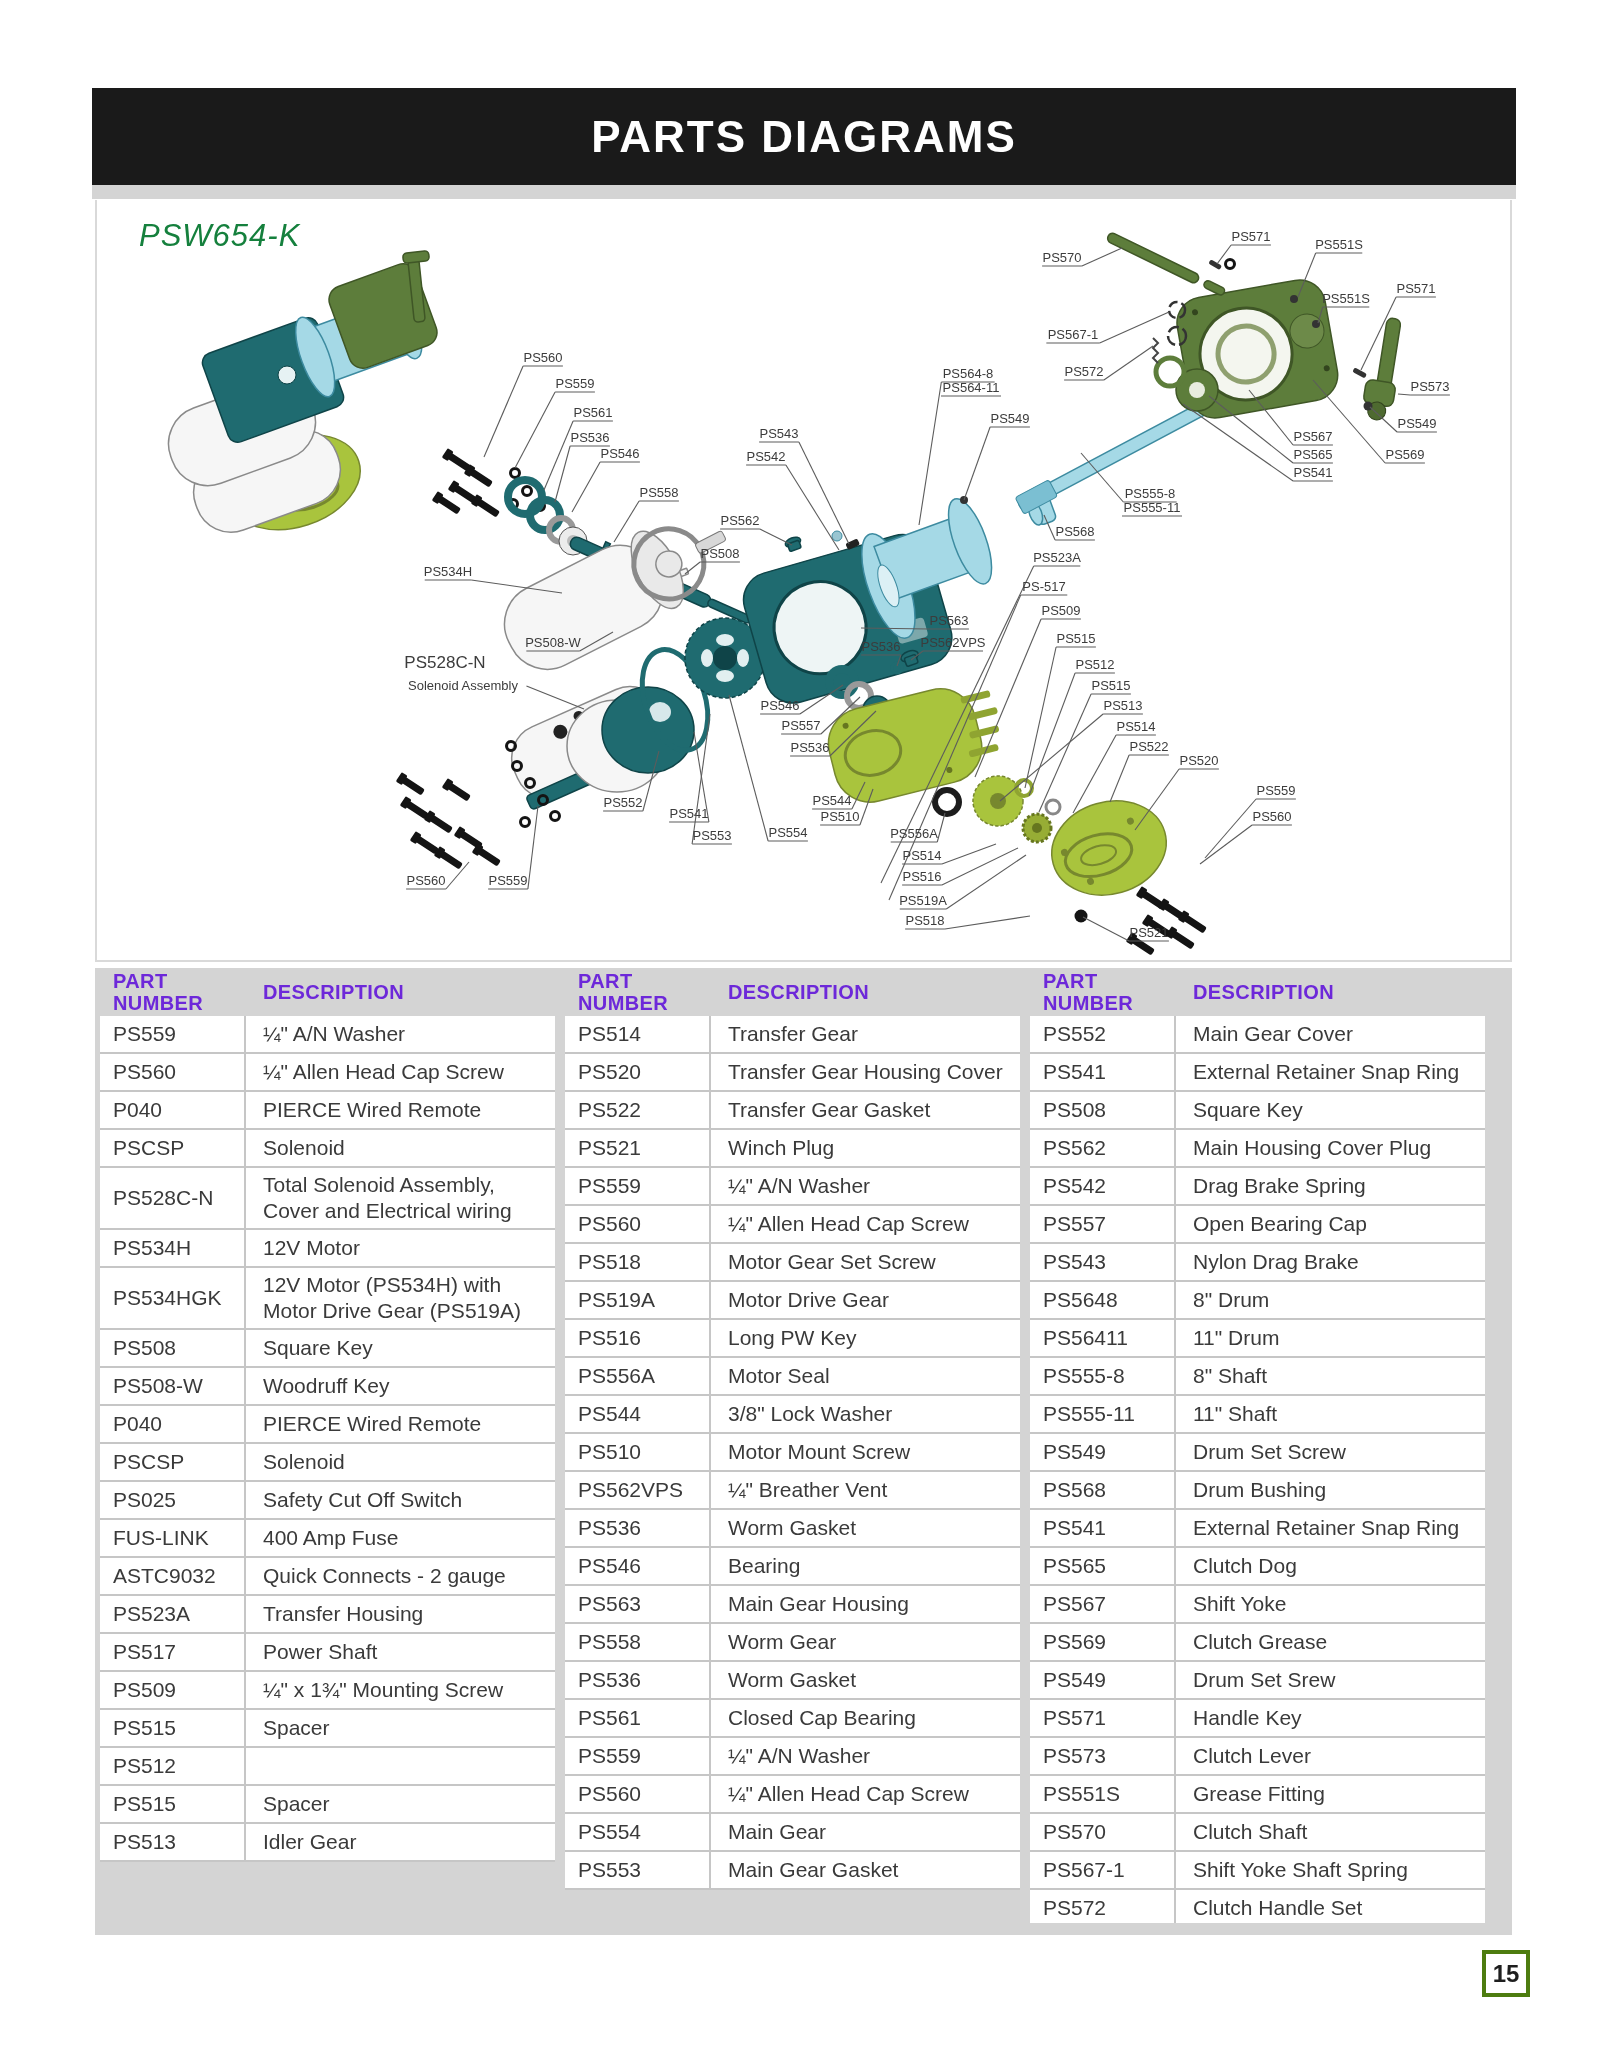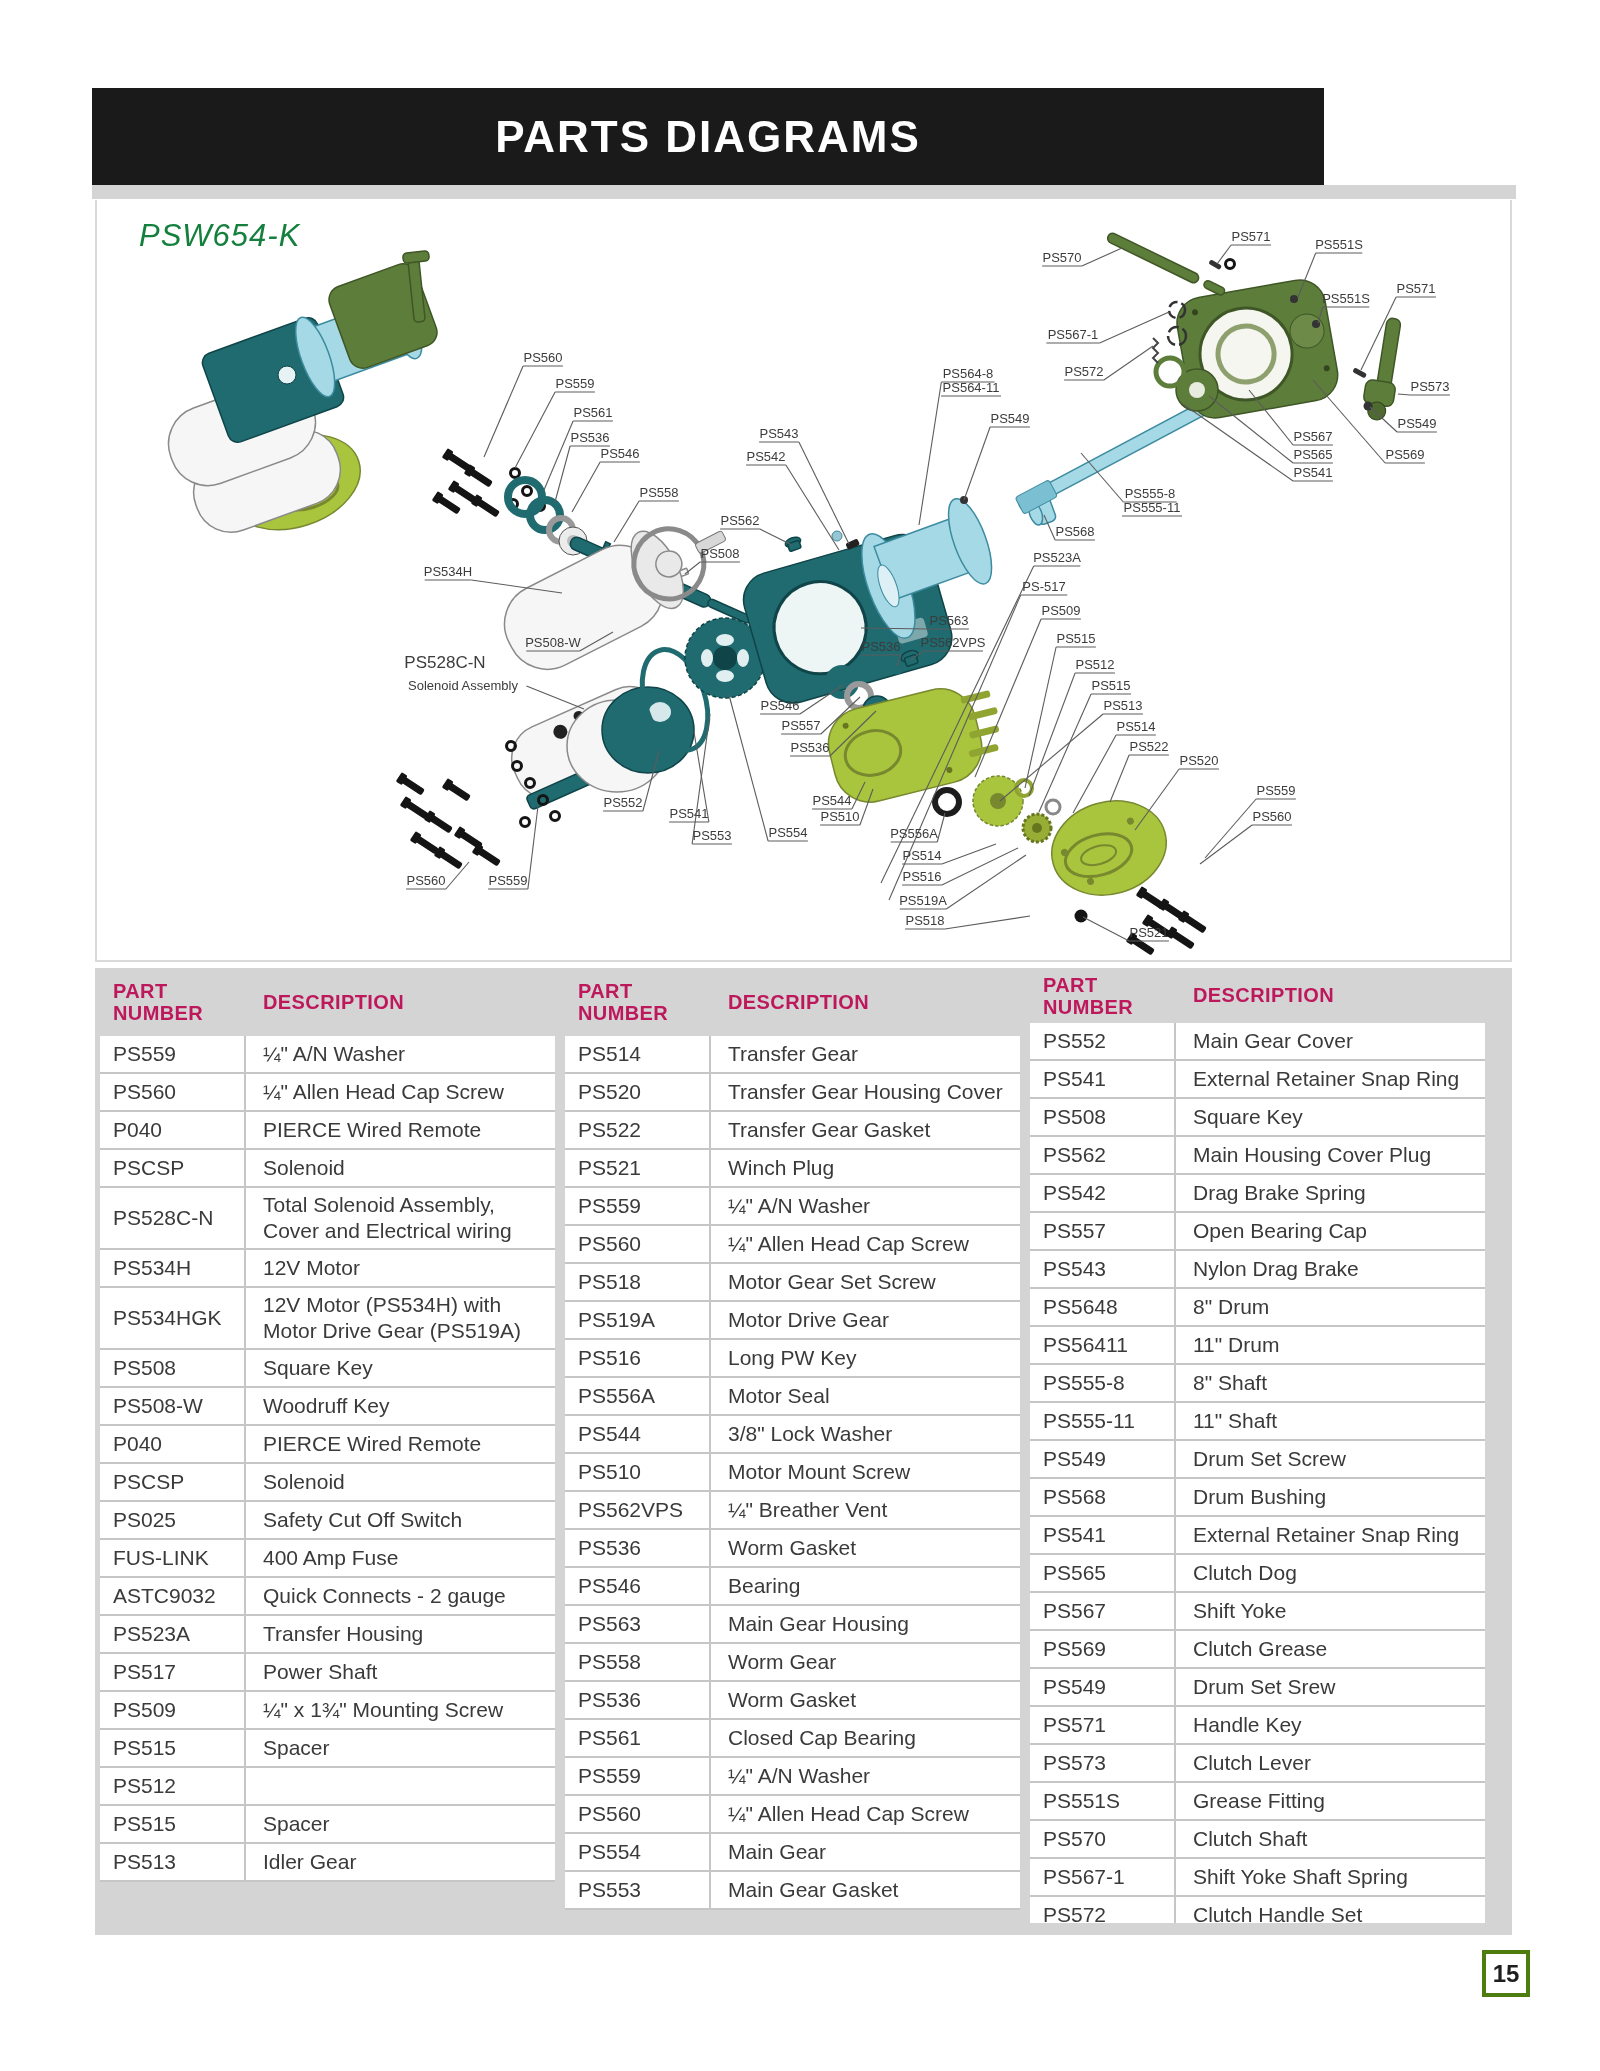--- a/index.html
+++ b/index.html
@@ -5,34 +5,34 @@
   :root{
     --c-header_bg:#1a1a1a; --c-header_text:#ffffff; --c-backdrop:#d4d4d4;
     --c-row_border:#c6c6c6; --c-text:#3a3a3a; --c-teal:#1f6b70; --c-teal_dark:#0f4448;
     --c-light_blue:#a5d9e6; --c-blue_stroke:#3d8ba0; --c-olive:#a9c43d; --c-olive_dark:#77882e;
     --c-green:#5d7d3b; --c-green_dark:#3f5626; --c-label:#3c3c3c; --c-line:#5c5c5c;
   }
   *{box-sizing:border-box;margin:0;padding:0}
   html,body{background:#ffffff}
   body{font-family:"Liberation Sans", sans-serif;}
   .page{position:relative;width:1600px;height:2071px;background:#fff;overflow:hidden}
-  .header-bar{position:absolute;left:92px;top:88px;width:1232px;height:97px;
+  .header-bar{position:absolute;left:92px;top:88px;width:1424px;height:97px;
     background:var(--c-header_bg);display:flex;align-items:center;justify-content:center}
   .header-bar h1{color:var(--c-header_text);font-size:44px;font-weight:bold;letter-spacing:2px}
   .gray-strip{position:absolute;left:92px;top:185px;width:1424px;height:14px;background:var(--c-backdrop)}
   .diagram-box{position:absolute;left:95px;top:200px;width:1417px;height:762px;background:#fff;
     border:2px solid #d9d9d9;border-top:none}
   .model-label{position:absolute;left:42px;top:18px;font-size:31px;font-style:italic;color:#15803d;
     font-family:"Liberation Sans",sans-serif;letter-spacing:1px}
   .diagram-box svg{position:absolute;left:0;top:0}
   .tables-wrap{position:absolute;left:95px;top:968px;width:1417px;height:967px;
     background:var(--c-backdrop);overflow:hidden;display:flex;padding-left:5px}
   .table-group{width:455px;flex:0 0 455px;display:flex;flex-direction:column}
   .table-group + .table-group{margin-left:10px}
-  .tg-header{height:68px;display:flex;align-items:center;color:#be185d;font-weight:bold;font-size:20px;letter-spacing:.4px}
+  .tg-header{height:48px;display:flex;align-items:center;color:#6d28d9;font-weight:bold;font-size:20px;letter-spacing:.4px}
   .tg-header .hc1{width:146px;padding-left:13px;line-height:22px}
   .tg-header .hc2{flex:1;padding-left:17px}
   .t-rows{display:flex;flex-direction:column}
   .t-row{display:flex;background:#fff;border-bottom:2px solid var(--c-row_border);min-height:38px;align-items:stretch}
   .cell{display:flex;align-items:center;font-size:21px;color:var(--c-text)}
   .cell.part{width:146px;flex:0 0 146px;padding:4px 6px 4px 13px;border-right:2px solid var(--c-row_border)}
   .cell.desc{flex:1;padding:4px 8px 4px 17px;line-height:26px}
   .bottom-band{position:absolute;left:95px;top:1923px;width:1417px;height:12px;background:var(--c-backdrop)}
   .page-num{position:absolute;left:1482px;top:1950px;width:48px;height:47px;background:#fff;
     border:4px solid #4d7c0f;display:flex;align-items:center;justify-content:center;

